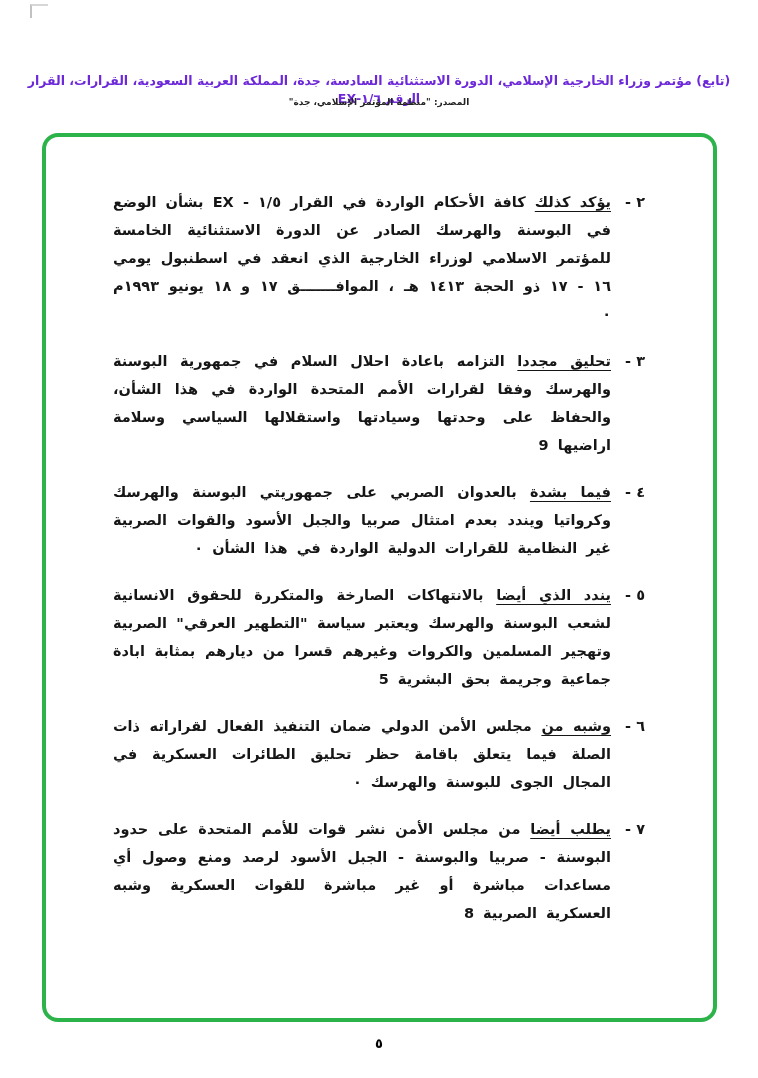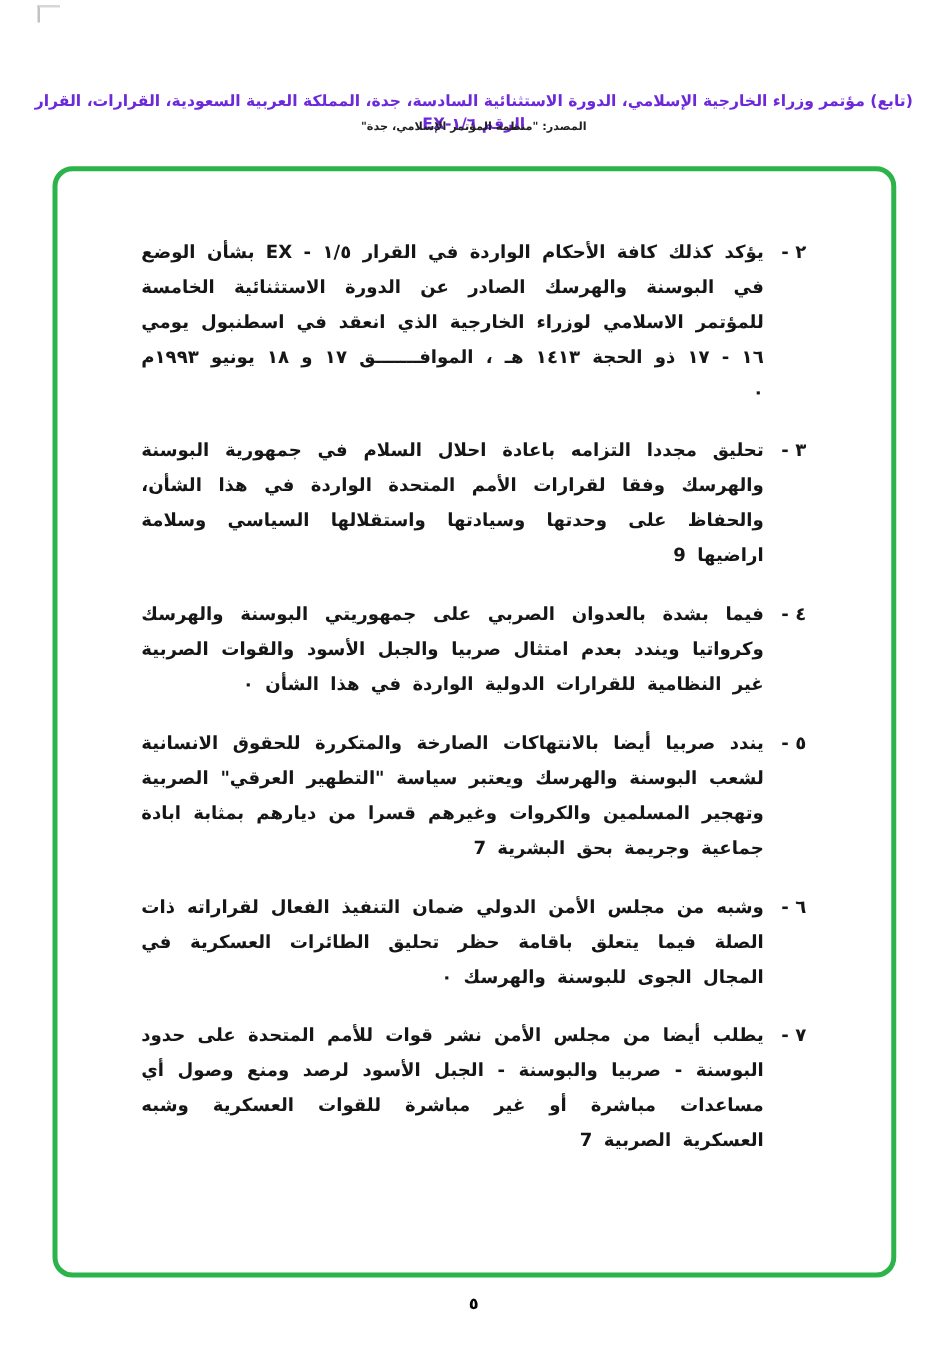--- a/index.html
+++ b/index.html
@@ -85,20 +85,21 @@
   .item-text {
     flex: 1 1 auto;
     font-size: 14.5px;
     font-weight: bold;
     line-height: 28px;
     text-align: justify;
     word-spacing: 4px;
     color: #161616;
   }
   .lead {
+    text-decoration: underline;
     text-underline-offset: 4px;
   }
   .page-number {
     position: absolute;
     top: 1036px;
     left: 0;
     right: 0;
     text-align: center;
     font-size: 13px;
     font-weight: bold;
@@ -130,30 +131,30 @@
       <div class="item-text"><span class="lead">تحليق مجددا</span><span> التزامه باعادة احلال السلام في جمهورية البوسنة والهرسك وفقا لقرارات الأمم المتحدة الواردة في هذا الشأن، والحفاظ على وحدتها وسيادتها واستقلالها السياسي وسلامة اراضيها 9</span></div>
     </div>
 
     <div class="item">
       <div class="item-marker">٤ -</div>
       <div class="item-text"><span class="lead">فيما بشدة</span><span> بالعدوان الصربي على جمهوريتي البوسنة والهرسك وكرواتيا ويندد بعدم امتثال صربيا والجبل الأسود والقوات الصربية غير النظامية للقرارات الدولية الواردة في هذا الشأن ٠</span></div>
     </div>
 
     <div class="item">
       <div class="item-marker">٥ -</div>
-      <div class="item-text"><span class="lead">يندد صربيا أيضا</span><span> بالانتهاكات الصارخة والمتكررة للحقوق الانسانية لشعب البوسنة والهرسك ويعتبر سياسة "التطهير العرقي" الصربية وتهجير المسلمين والكروات وغيرهم قسرا من ديارهم بمثابة ابادة جماعية وجريمة بحق البشرية 7</span></div>
+      <div class="item-text"><span class="lead">يندد الذي أيضا</span><span> بالانتهاكات الصارخة والمتكررة للحقوق الانسانية لشعب البوسنة والهرسك ويعتبر سياسة "التطهير العرقي" الصربية وتهجير المسلمين والكروات وغيرهم قسرا من ديارهم بمثابة ابادة جماعية وجريمة بحق البشرية 5</span></div>
     </div>
 
     <div class="item">
       <div class="item-marker">٦ -</div>
       <div class="item-text"><span class="lead">وشبه من</span><span> مجلس الأمن الدولي ضمان التنفيذ الفعال لقراراته ذات الصلة فيما يتعلق باقامة حظر تحليق الطائرات العسكرية في المجال الجوى للبوسنة والهرسك ٠</span></div>
     </div>
 
     <div class="item">
       <div class="item-marker">٧ -</div>
-      <div class="item-text"><span class="lead">يطلب أيضا</span><span> من مجلس الأمن نشر قوات للأمم المتحدة على حدود البوسنة - صربيا والبوسنة - الجبل الأسود لرصد ومنع وصول أي مساعدات مباشرة أو غير مباشرة للقوات العسكرية وشبه العسكرية الصربية 7</span></div>
+      <div class="item-text"><span class="lead">يطلب أيضا</span><span> من مجلس الأمن نشر قوات للأمم المتحدة على حدود البوسنة - صربيا والبوسنة - الجبل الأسود لرصد ومنع وصول أي مساعدات مباشرة أو غير مباشرة للقوات العسكرية وشبه العسكرية الصربية 8</span></div>
     </div>
 
   </div>
 
   <div class="page-number">٥</div>
 
 </div>
 
 </body></html>

